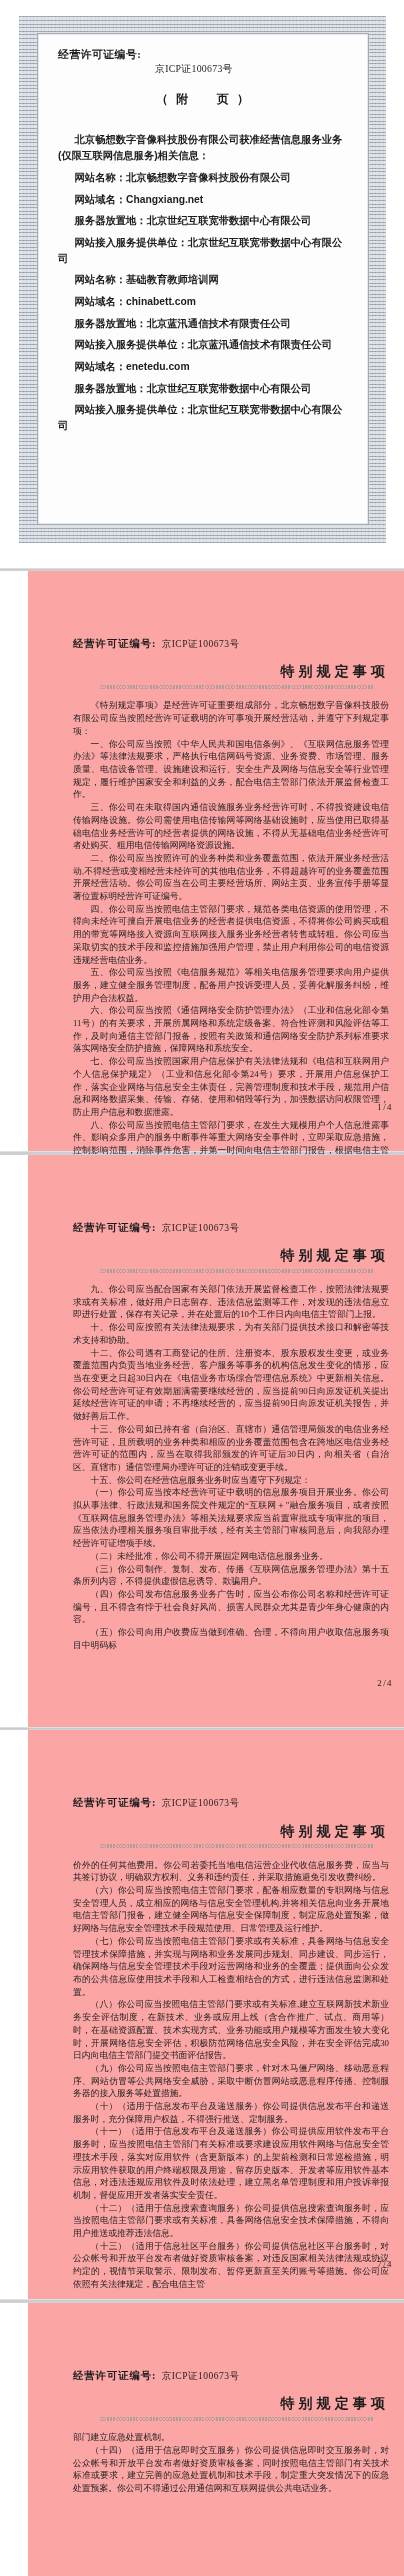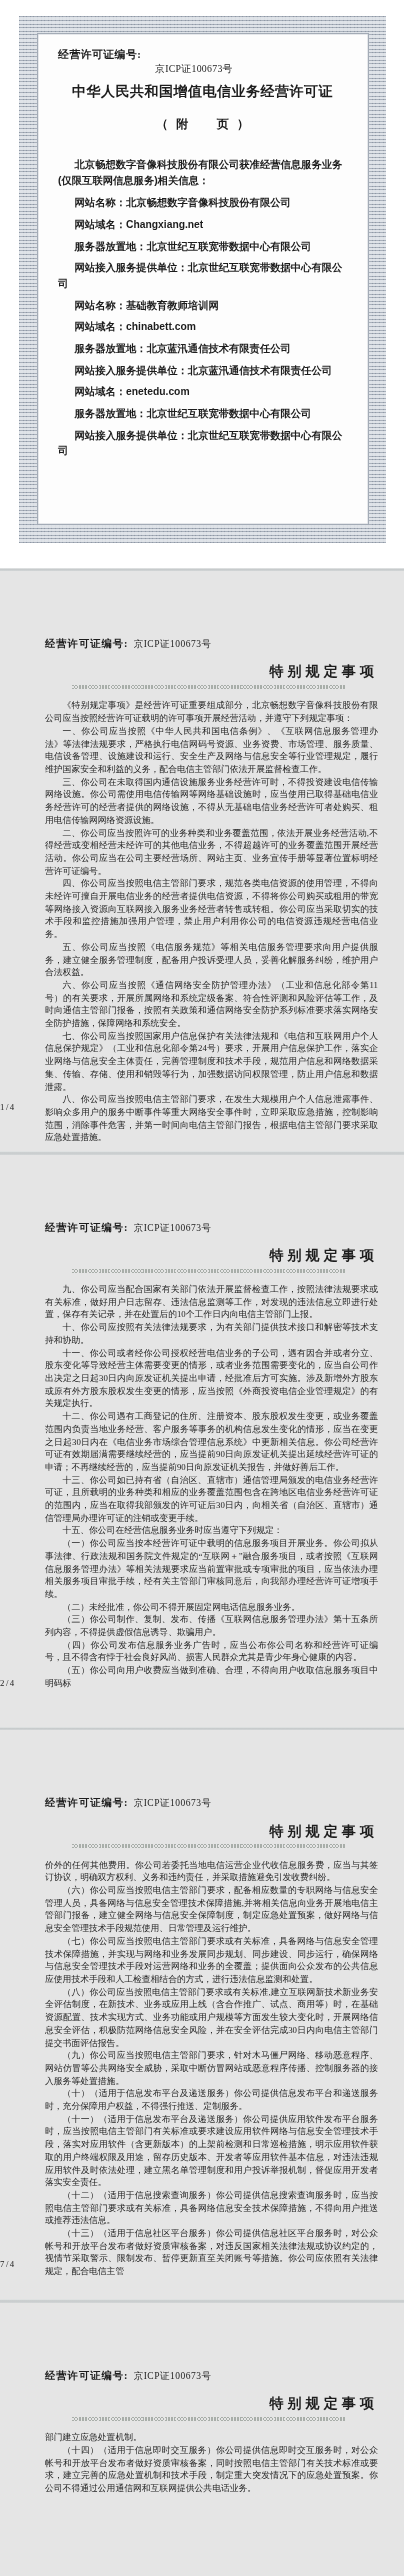--- a/index.html
+++ b/index.html
@@ -24,42 +24,41 @@
   .cert-intro{font-family:"Liberation Sans","DejaVu Sans",sans-serif;font-weight:bold;
     font-size:10.3px;line-height:16px;text-indent:1.6em;margin:24px 0 0;}
   .entries{margin-top:6.2px;}
   .entry{font-family:"Liberation Sans","DejaVu Sans",sans-serif;font-weight:bold;
     font-size:10.3px;line-height:15.5px;text-indent:1.6em;margin:6.2px 0 0;}
 
   
   .pgdiv{height:3.6px;background:linear-gradient(#e9ebeb,#c6cacb 45%,#d3d6d7);}
 
   
-  .ppage{position:relative;background:#e5e5e5;padding:66px 27px 0 45px;}
+  .ppage{position:relative;background:#fca5a5;padding:66px 16px 0 45px;margin-left:28px;}
   .phead{font-size:10.3px;font-weight:bold;letter-spacing:1px;}
   .phead .pno{font-weight:normal;font-size:9.5px;margin-left:5.2px;letter-spacing:0.5px;}
   .ptitle{text-align:right;font-size:14px;font-weight:bold;letter-spacing:4.1px;margin:12.4px 0 0;}
   .zigzag{height:4.1px;width:274px;margin:3.6px 0 0 27px;opacity:.75;
     background:
       repeating-linear-gradient(115deg,#949c95 0 0.8px,transparent 0.8px 2.6px),
       repeating-linear-gradient(65deg,#949c95 0 0.8px,transparent 0.8px 2.6px);}
   .pbody{margin-top:10.3px;font-size:8.8px;line-height:12.7px;text-align:justify;color:#222;}
   .pbody p{margin:0;}
   .pbody p.ind{text-indent:2em;}
-  .pfoot{position:absolute;left:0;right:0;text-align:left;font-size:8.8px;letter-spacing:1.5px;}
+  .pfoot{position:absolute;left:0;right:12px;text-align:right;font-size:8.8px;letter-spacing:1.5px;}
 </style>
 </head>
 <body>
 
 <div class="cert-outer">
   <div class="cert">
     <div class="cert-inner">
       <div class="cert-lic">经营许可证编号:</div>
       <div class="cert-lic-no">京ICP证100673号</div>
-      <h1 class="cert-title">中华人民共和国增值电信业务经营许可证</h1>
       <div class="cert-sub">（附　页）</div>
       <p class="cert-intro">北京畅想数字音像科技股份有限公司获准经营信息服务业务(仅限互联网信息服务)相关信息：</p>
       <div class="entries" id="cert-entries">
           <p class="entry"><span>网站名称：</span><span>北京畅想数字音像科技股份有限公司</span></p>
           <p class="entry"><span>网站域名：</span><span>Changxiang.net</span></p>
           <p class="entry"><span>服务器放置地：</span><span>北京世纪互联宽带数据中心有限公司</span></p>
           <p class="entry"><span>网站接入服务提供单位：</span><span>北京世纪互联宽带数据中心有限公司</span></p>
           <p class="entry"><span>网站名称：</span><span>基础教育教师培训网</span></p>
           <p class="entry"><span>网站域名：</span><span>chinabett.com</span></p>
           <p class="entry"><span>服务器放置地：</span><span>北京蓝汛通信技术有限责任公司</span></p>
@@ -93,40 +92,39 @@
       <div class="pfoot" style="bottom: 39px;">1/4</div>
     </section>
     <div class="pgdiv"></div>
     <section class="ppage" style="height: 572px;">
       <div class="phead"><span>经营许可证编号:</span><span class="pno">京ICP证100673号</span></div>
       <h2 class="ptitle" style="margin: 12.4px 0px 0px;">特别规定事项</h2>
       <div class="zigzag"></div>
       <div class="pbody">
         <p class="ind">九、你公司应当配合国家有关部门依法开展监督检查工作，按照法律法规要求或有关标准，做好用户日志留存、违法信息监测等工作，对发现的违法信息立即进行处置，保存有关记录，并在处置后的10个工作日内向电信主管部门上报。</p>
         <p class="ind">十、你公司应按照有关法律法规要求，为有关部门提供技术接口和解密等技术支持和协助。</p>
-        <p class="ind">十一、你公司或者经你公司授权经营电信业务的子公司，遇有因合并或者分立、股东变化等导致经营主体需要变更的情形，或者业务范围需要变化的，应当自公司作出决定之日起30日内向原发证机关提出申请，经批准后方可实施。涉及新增外方股东或原有外方股东股权发生变更的情形，应当按照《外商投资电信企业管理规定》的有关规定执行。</p>
         <p class="ind">十二、你公司遇有工商登记的住所、注册资本、股东股权发生变更，或业务覆盖范围内负责当地业务经营、客户服务等事务的机构信息发生变化的情形，应当在变更之日起30日内在《电信业务市场综合管理信息系统》中更新相关信息。你公司经营许可证有效期届满需要继续经营的，应当提前90日向原发证机关提出延续经营许可证的申请；不再继续经营的，应当提前90日向原发证机关报告，并做好善后工作。</p>
         <p class="ind">十三、你公司如已持有省（自治区、直辖市）通信管理局颁发的电信业务经营许可证，且所载明的业务种类和相应的业务覆盖范围包含在跨地区电信业务经营许可证的范围内，应当在取得我部颁发的许可证后30日内，向相关省（自治区、直辖市）通信管理局办理许可证的注销或变更手续。</p>
         <p class="ind">十五、你公司在经营信息服务业务时应当遵守下列规定：</p>
         <p class="ind">（一）你公司应当按本经营许可证中载明的信息服务项目开展业务。你公司拟从事法律、行政法规和国务院文件规定的“互联网＋”融合服务项目，或者按照《互联网信息服务管理办法》等相关法规要求应当前置审批或专项审批的项目，应当依法办理相关服务项目审批手续，经有关主管部门审核同意后，向我部办理经营许可证增项手续。</p>
         <p class="ind">（二）未经批准，你公司不得开展固定网电话信息服务业务。</p>
         <p class="ind">（三）你公司制作、复制、发布、传播《互联网信息服务管理办法》第十五条所列内容，不得提供虚假信息诱导、欺骗用户。</p>
         <p class="ind">（四）你公司发布信息服务业务广告时，应当公布你公司名称和经营许可证编号，且不得含有悖于社会良好风尚、损害人民群众尤其是青少年身心健康的内容。</p>
         <p class="ind">（五）你公司向用户收费应当做到准确、合理，不得向用户收取信息服务项目中明码标</p>
       </div>
       <div class="pfoot" style="bottom: 39px;">2/4</div>
     </section>
     <div class="pgdiv"></div>
     <section class="ppage" style="height: 569px;">
       <div class="phead"><span>经营许可证编号:</span><span class="pno">京ICP证100673号</span></div>
       <h2 class="ptitle" style="margin: 12.4px 0px 0px;">特别规定事项</h2>
       <div class="zigzag"></div>
       <div class="pbody">
         <p>价外的任何其他费用。你公司若委托当地电信运营企业代收信息服务费，应当与其签订协议，明确双方权利、义务和违约责任，并采取措施避免引发收费纠纷。</p>
-        <p class="ind">（六）你公司应当按照电信主管部门要求，配备相应数量的专职网络与信息安全管理人员，具备网络与信息安全管理技术保障措施,并将相关信息向业务开展地电信主管部门报备，建立健全网络与信息安全保障制度，制定应急处置预案，做好网络与信息安全管理技术手段规范使用、日常管理及运行维护。</p>
+        <p class="ind">（六）你公司应当按照电信主管部门要求，配备相应数量的专职网络与信息安全管理人员，成立相应的网络与信息安全管理机构,并将相关信息向业务开展地电信主管部门报备，建立健全网络与信息安全保障制度，制定应急处置预案，做好网络与信息安全管理技术手段规范使用、日常管理及运行维护。</p>
         <p class="ind">（七）你公司应当按照电信主管部门要求或有关标准，具备网络与信息安全管理技术保障措施，并实现与网络和业务发展同步规划、同步建设、同步运行，确保网络与信息安全管理技术手段对运营网络和业务的全覆盖；提供面向公众发布的公共信息应使用技术手段和人工检查相结合的方式，进行违法信息监测和处置。</p>
         <p class="ind">（八）你公司应当按照电信主管部门要求或有关标准,建立互联网新技术新业务安全评估制度，在新技术、业务或应用上线（含合作推广、试点、商用等）时，在基础资源配置、技术实现方式、业务功能或用户规模等方面发生较大变化时，开展网络信息安全评估，积极防范网络信息安全风险，并在安全评估完成30日内向电信主管部门提交书面评估报告。</p>
         <p class="ind">（九）你公司应当按照电信主管部门要求，针对木马僵尸网络、移动恶意程序、网站仿冒等公共网络安全威胁，采取中断仿冒网站或恶意程序传播、控制服务器的接入服务等处置措施。</p>
         <p class="ind">（十）（适用于信息发布平台及递送服务）你公司提供信息发布平台和递送服务时，充分保障用户权益，不得强行推送、定制服务。</p>
         <p class="ind">（十一）（适用于信息发布平台及递送服务）你公司提供应用软件发布平台服务时，应当按照电信主管部门有关标准或要求建设应用软件网络与信息安全管理技术手段，落实对应用软件（含更新版本）的上架前检测和日常巡检措施，明示应用软件获取的用户终端权限及用途，留存历史版本、开发者等应用软件基本信息，对违法违规应用软件及时依法处理，建立黑名单管理制度和用户投诉举报机制，督促应用开发者落实安全责任。</p>
         <p class="ind">（十二）（适用于信息搜索查询服务）你公司提供信息搜索查询服务时，应当按照电信主管部门要求或有关标准，具备网络信息安全技术保障措施，不得向用户推送或推荐违法信息。</p>
         <p class="ind">（十三）（适用于信息社区平台服务）你公司提供信息社区平台服务时，对公众帐号和开放平台发布者做好资质审核备案，对违反国家相关法律法规或协议约定的，视情节采取警示、限制发布、暂停更新直至关闭账号等措施。你公司应依照有关法律规定，配合电信主管</p>
       </div>
       <div class="pfoot" style="bottom: 30px;">7/4</div>
     </section>

